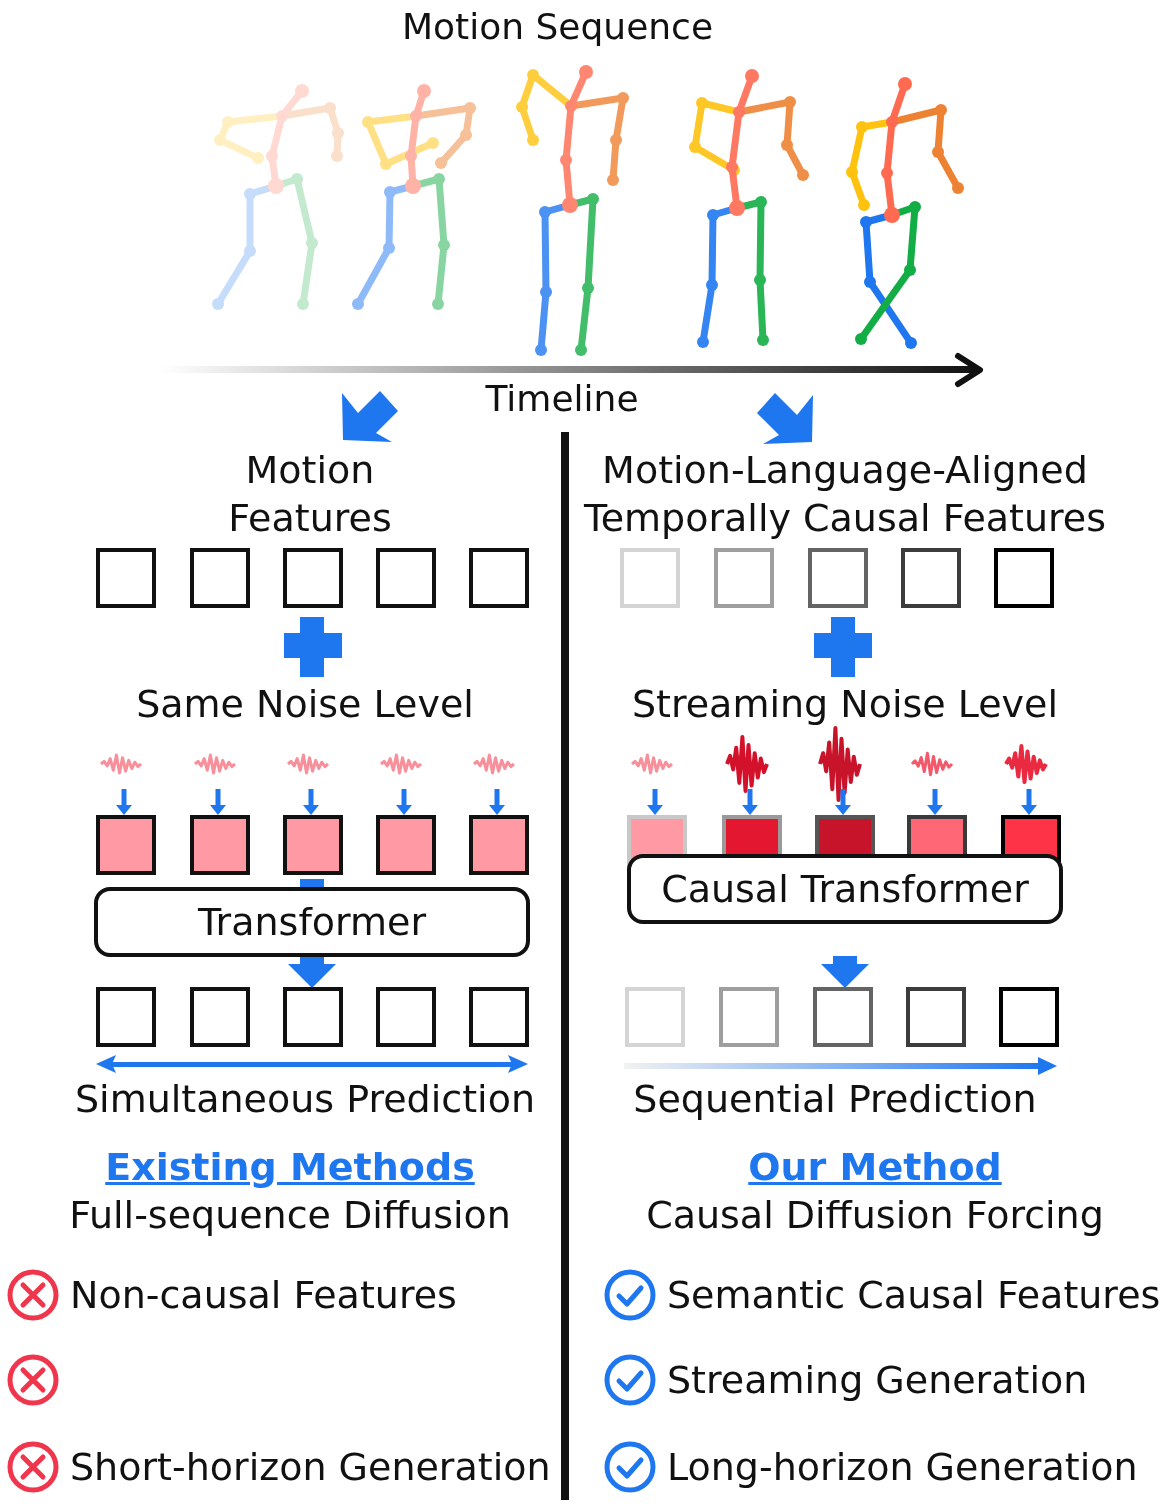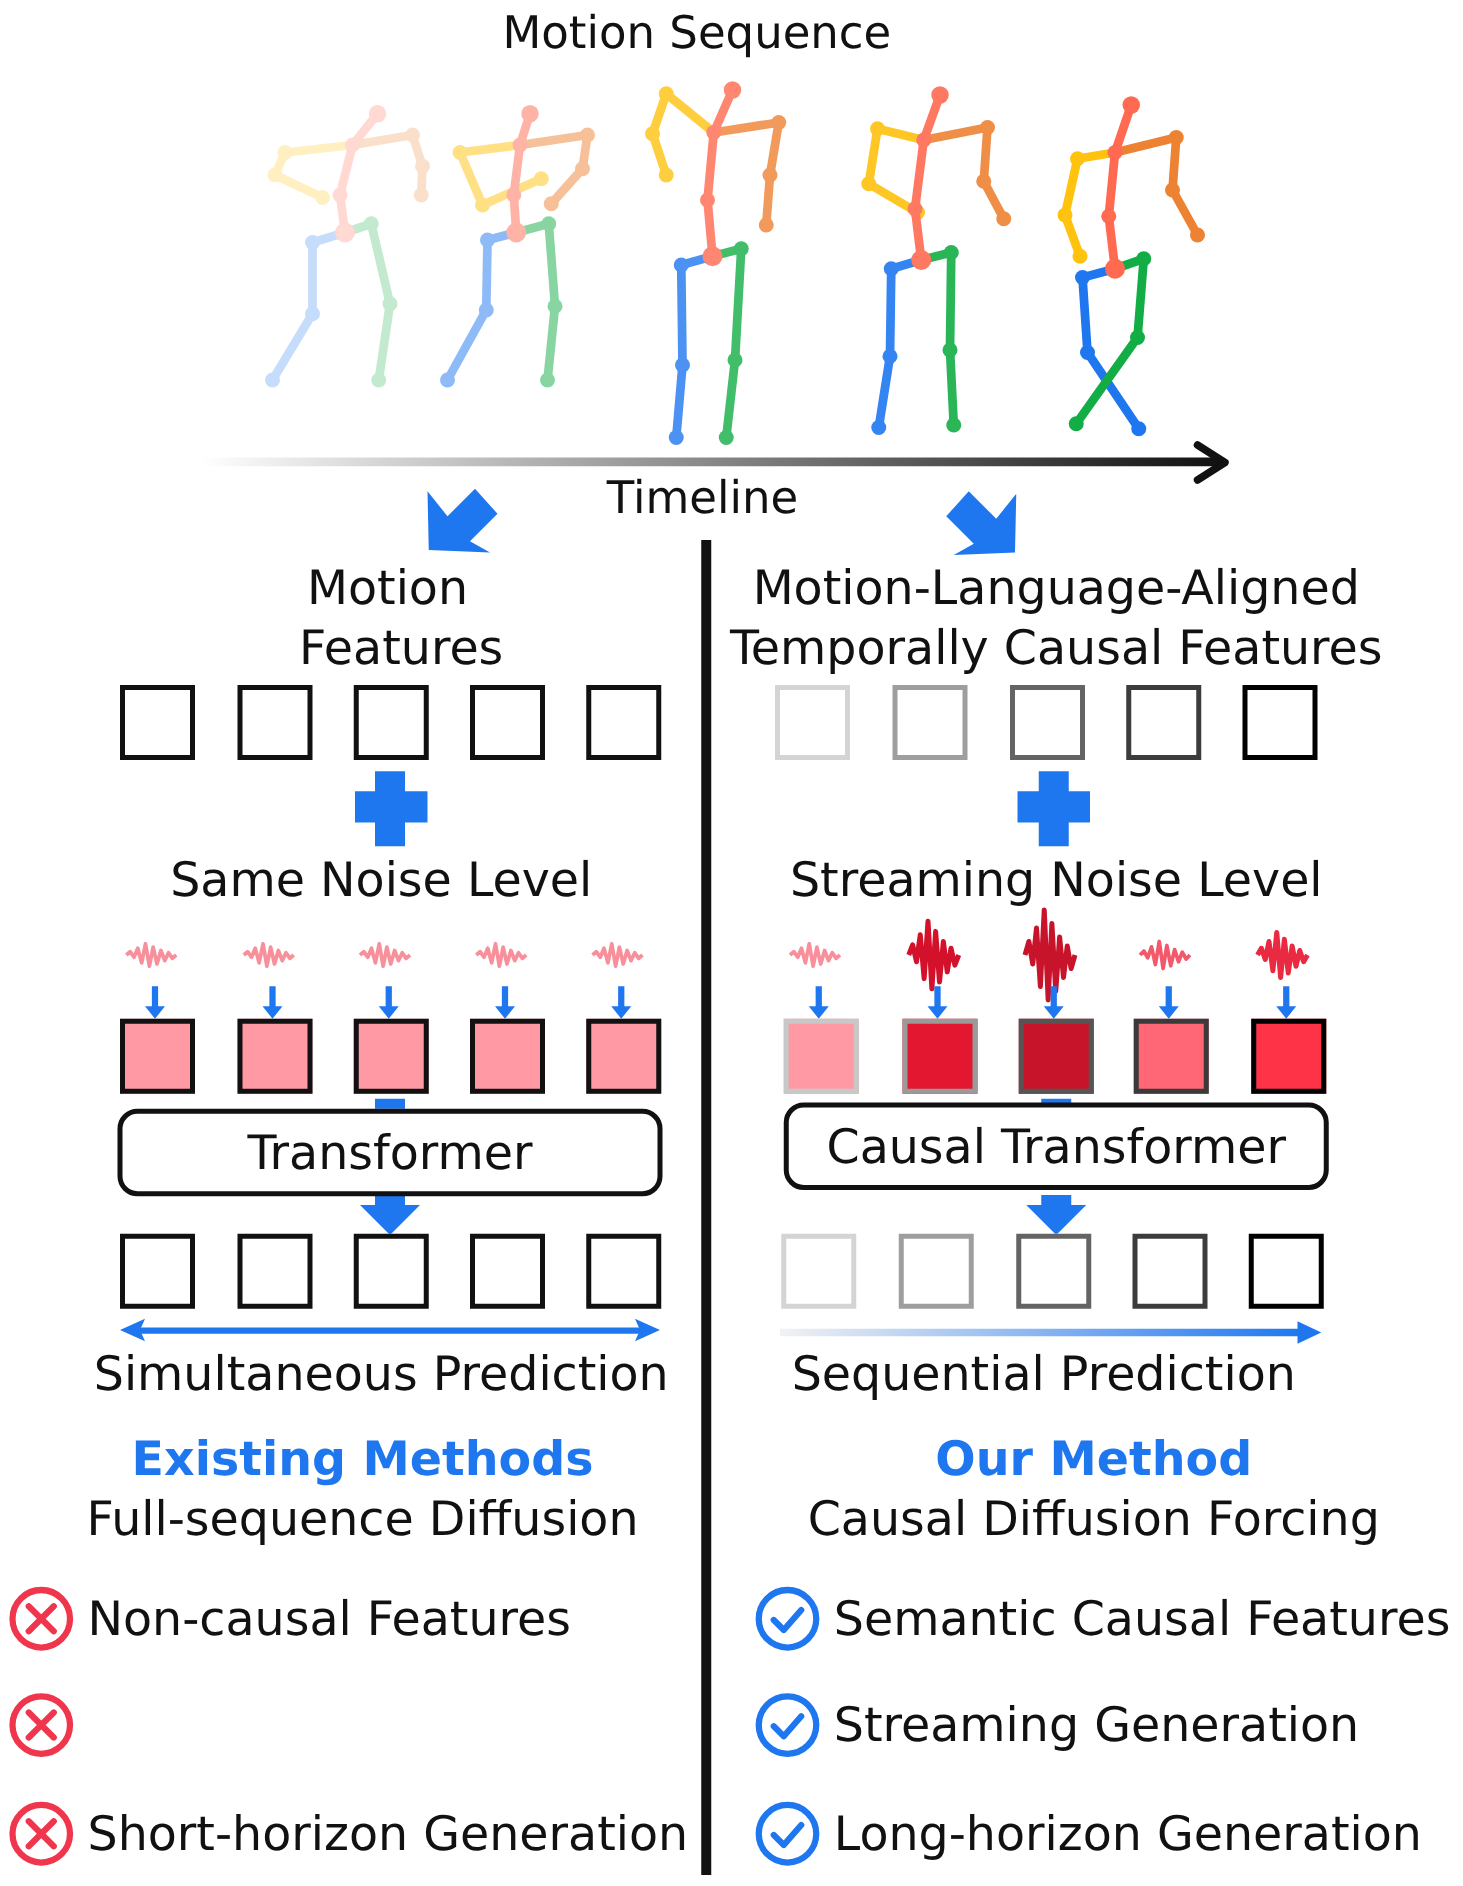--- a/index.html
+++ b/index.html
@@ -1,21 +1,21 @@
 <!DOCTYPE html>
 <html><head>
 <meta charset="utf-8">
 <style>
   html, body { margin: 0; padding: 0; background: #ffffff; }
   body { width: 1170px; height: 1509px; position: relative; overflow: hidden;
          font-family: "DejaVu Sans", sans-serif; color: #111; }
   .txt { position: absolute; white-space: nowrap; text-align: center; line-height: 1; }
   .title { font-size: 36px; }
   .lbl { font-size: 38px; }
-  .blue { color: #1f77f0; font-weight: bold; }
+  .blue { color: #1f77f0; font-weight: bold; text-decoration: underline; }
   svg { position: absolute; left: 0; top: 0; }
   .tbox { position: absolute; border: 4px solid #111; border-radius: 16px; background: #fff;
           display: flex; align-items: center; justify-content: center; font-size: 38px; box-sizing: border-box; }
   .feat { position: absolute; box-sizing: border-box; width: 60px; height: 60px; background: #fff; }
   .list-item { position: absolute; display: flex; align-items: center; font-size: 38px; white-space: nowrap; }
   .list-item svg { position: static; margin-right: 10px; }
 </style>
 </head>
 <body>
 
@@ -189,21 +189,21 @@
     <polygon points="528,1064 508,1055 512,1064 508,1073"></polygon>
   </g>
 
   <g>
     <rect x="624" y="1063" width="416" height="6" fill="url(#seqgrad)"></rect>
     <polygon points="1057,1066 1038,1057 1038,1075" fill="#1f77f0"></polygon>
   </g>
 </svg>
 
 <div class="txt lbl" style="left:160px; width:300px; top:451px;">Motion</div>
-<div class="txt lbl" style="left:171px; width:300px; top:499px;text-align:center;">Features</div>
+<div class="txt lbl" style="left:160px; width:300px; top:499px;text-align:center;">Features</div>
 
 <div class="txt lbl" style="left:580px; width:530px; top:451px;">Motion-Language-Aligned</div>
 <div class="txt lbl" style="left:580px; width:530px; top:499px;">Temporally Causal Features</div>
 
 <div id="left-feat">
     <div class="feat" style="left: 96px; top: 548px; border: 4px solid rgb(17, 17, 17);"></div>
     <div class="feat" style="left: 190px; top: 548px; border: 4px solid rgb(17, 17, 17);"></div>
     <div class="feat" style="left: 283px; top: 548px; border: 4px solid rgb(17, 17, 17);"></div>
     <div class="feat" style="left: 376px; top: 548px; border: 4px solid rgb(17, 17, 17);"></div>
     <div class="feat" style="left: 469px; top: 548px; border: 4px solid rgb(17, 17, 17);"></div>
@@ -282,21 +282,21 @@
     <div class="feat" style="left: 627px; top: 815px; border: 4px solid rgb(200, 200, 200); background: rgb(255, 154, 164);"></div>
     <div class="feat" style="left: 722px; top: 815px; border: 4px solid rgb(154, 154, 154); background: rgb(227, 23, 47);"></div>
     <div class="feat" style="left: 815px; top: 815px; border: 4px solid rgb(85, 85, 85); background: rgb(200, 20, 42);"></div>
     <div class="feat" style="left: 907px; top: 815px; border: 4px solid rgb(58, 58, 58); background: rgb(255, 102, 118);"></div>
     <div class="feat" style="left: 1001px; top: 815px; border: 4px solid rgb(0, 0, 0); background: rgb(255, 51, 72);"></div>
   </div>
 
 <div class="tbox" style="left:94px; top:887px; width:436px; height:70px;">
   <span>Transformer</span>
 </div>
-<div class="tbox" style="left:627px; top:882px; width:436px; height:70px;">
+<div class="tbox" style="left:627px; top:854px; width:436px; height:70px;">
   <span>Causal Transformer</span>
 </div>
 
 <div id="left-out">
     <div class="feat" style="left: 96px; top: 987px; border: 4px solid rgb(17, 17, 17);"></div>
     <div class="feat" style="left: 190px; top: 987px; border: 4px solid rgb(17, 17, 17);"></div>
     <div class="feat" style="left: 283px; top: 987px; border: 4px solid rgb(17, 17, 17);"></div>
     <div class="feat" style="left: 376px; top: 987px; border: 4px solid rgb(17, 17, 17);"></div>
     <div class="feat" style="left: 469px; top: 987px; border: 4px solid rgb(17, 17, 17);"></div>
   </div>

